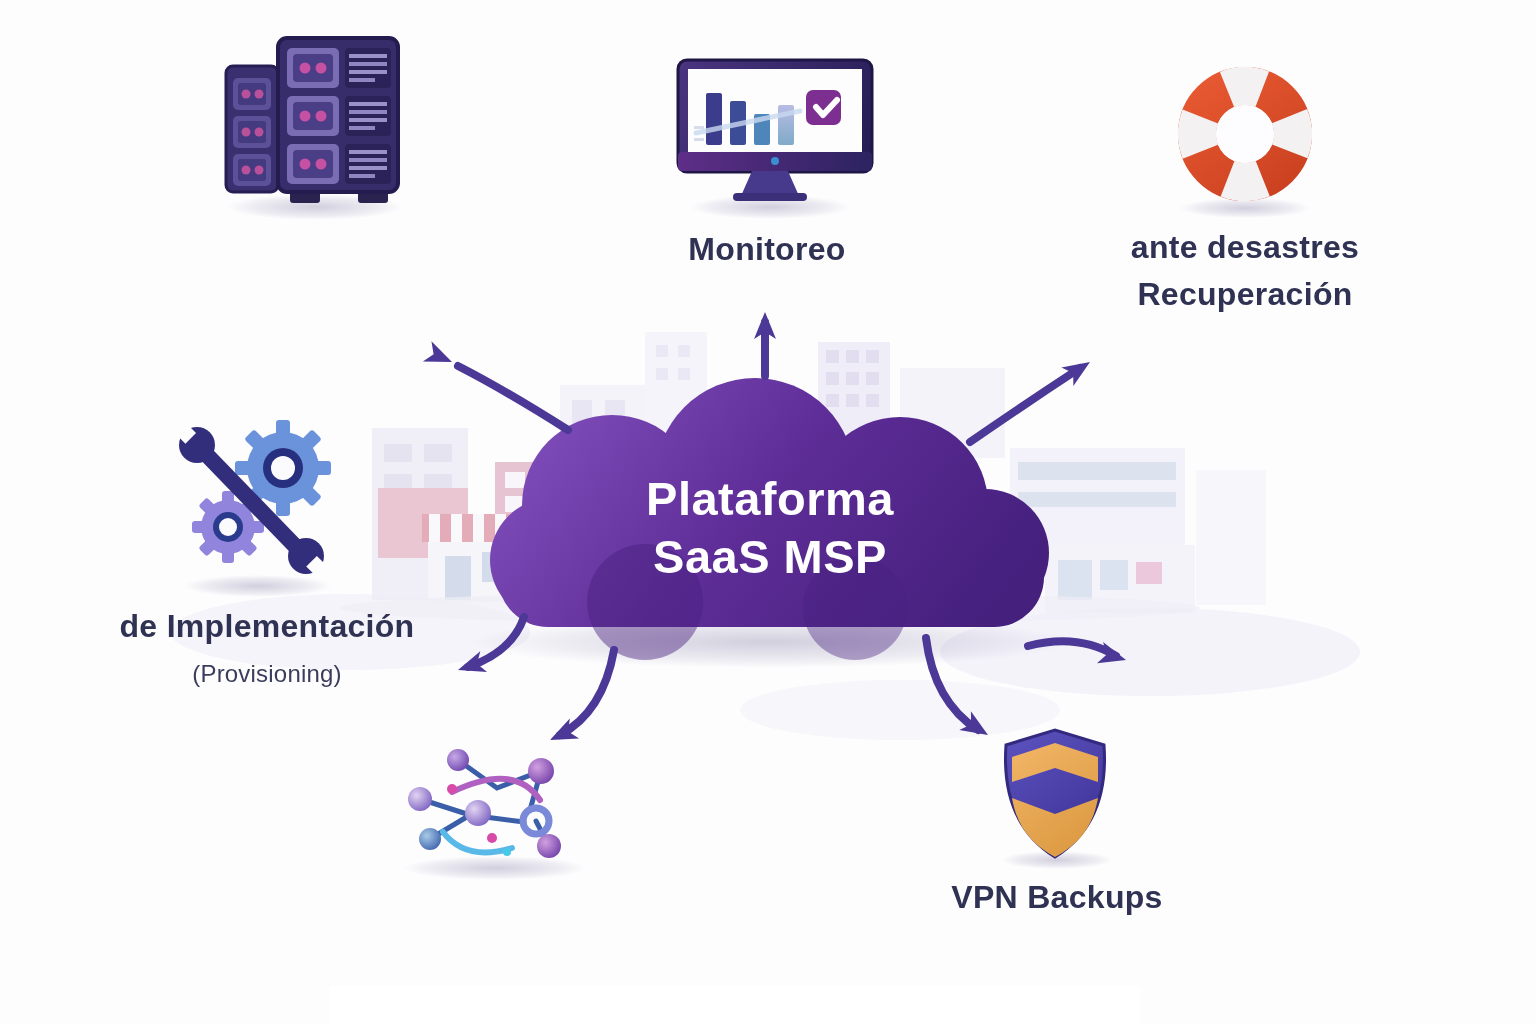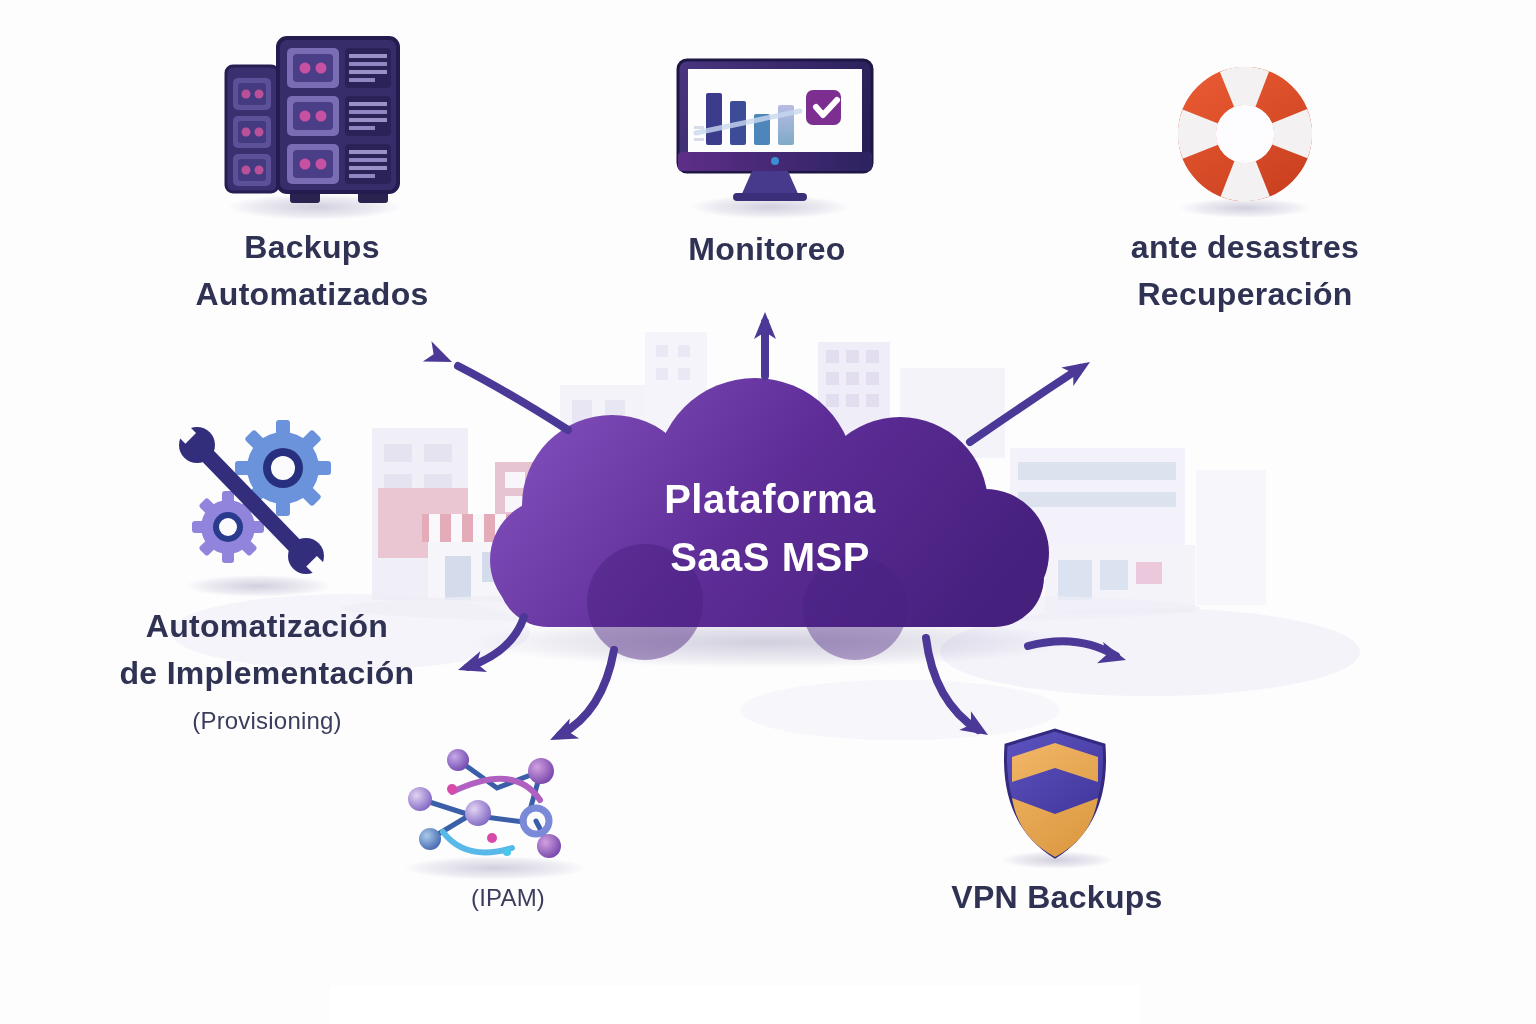--- a/index.html
+++ b/index.html
@@ -3,21 +3,21 @@
 <meta charset="utf-8">
 <style>
   html,body{margin:0;padding:0;background:#fff;}
   .canvas{position:relative;width:1536px;height:1024px;overflow:hidden;
     background:#FDFDFE;font-family:"Liberation Sans",sans-serif;}
   .scene{position:absolute;left:0;top:0;width:1536px;height:1024px;}
   .node-label{position:absolute;text-align:center;color:#2F3252;font-weight:bold;
     font-size:32px;line-height:47px;letter-spacing:.3px;}
   .node-label .sub{font-weight:400;font-size:24px;color:#3A3D5C;letter-spacing:.2px;}
   .cloud-title{position:absolute;left:560px;top:470px;width:420px;text-align:center;
-    color:#FFFFFF;font-weight:bold;font-size:40px;line-height:58px;letter-spacing:.5px;}
+    color:#FFFFFF;font-weight:bold;font-size:47px;line-height:58px;letter-spacing:.5px;}
   .bottom-sheet{position:absolute;left:330px;top:986px;width:810px;height:38px;background:#FFFFFF;}
 </style>
 </head>
 <body>
 
 <div class="canvas">
 
 <svg class="scene" viewBox="0 0 1536 1024">
   <defs>
     <linearGradient id="cloudGrad" gradientUnits="userSpaceOnUse" x1="600" y1="370" x2="960" y2="650">
@@ -331,42 +331,36 @@
     <path d="M 1012 757 L 1055 743 L 1098 757 L 1098 782 L 1055 768 L 1012 782 Z" fill="url(#goldGrad)"></path>
     <path d="M 1012 798 L 1055 814 L 1098 798 C 1093 827 1078 845 1055 857 C 1032 845 1017 827 1012 798 Z" fill="url(#goldGrad)"></path>
   </g>
 </svg>
 
 <div class="cloud-title">
   <div>Plataforma</div>
   <div>SaaS MSP</div>
 </div>
 
-<div class="node-label" style="left:112px;top:224px;width:400px;">
-  <div>Backups</div>
-  <div>Automatizados</div>
-</div>
 
 <div class="node-label" style="left:567px;top:226px;width:400px;">
   <div>Monitoreo</div>
 </div>
 
 <div class="node-label" style="left:1045px;top:224px;width:400px;">
   <div>ante desastres</div>
   <div>Recuperación</div>
 </div>
 
 <div class="node-label" style="left:7px;top:603px;width:520px;">
-  <div>Automatización</div>
   <div>de Implementación</div>
   <div class="sub">(Provisioning)</div>
 </div>
 
 <div class="node-label" style="left:308px;top:874px;width:400px;">
-  <div class="sub">(IPAM)</div>
 </div>
 
 <div class="node-label" style="left:857px;top:874px;width:400px;">
   <div>VPN Backups</div>
 </div>
 
 <div class="bottom-sheet"></div>
 
 </div>
 

